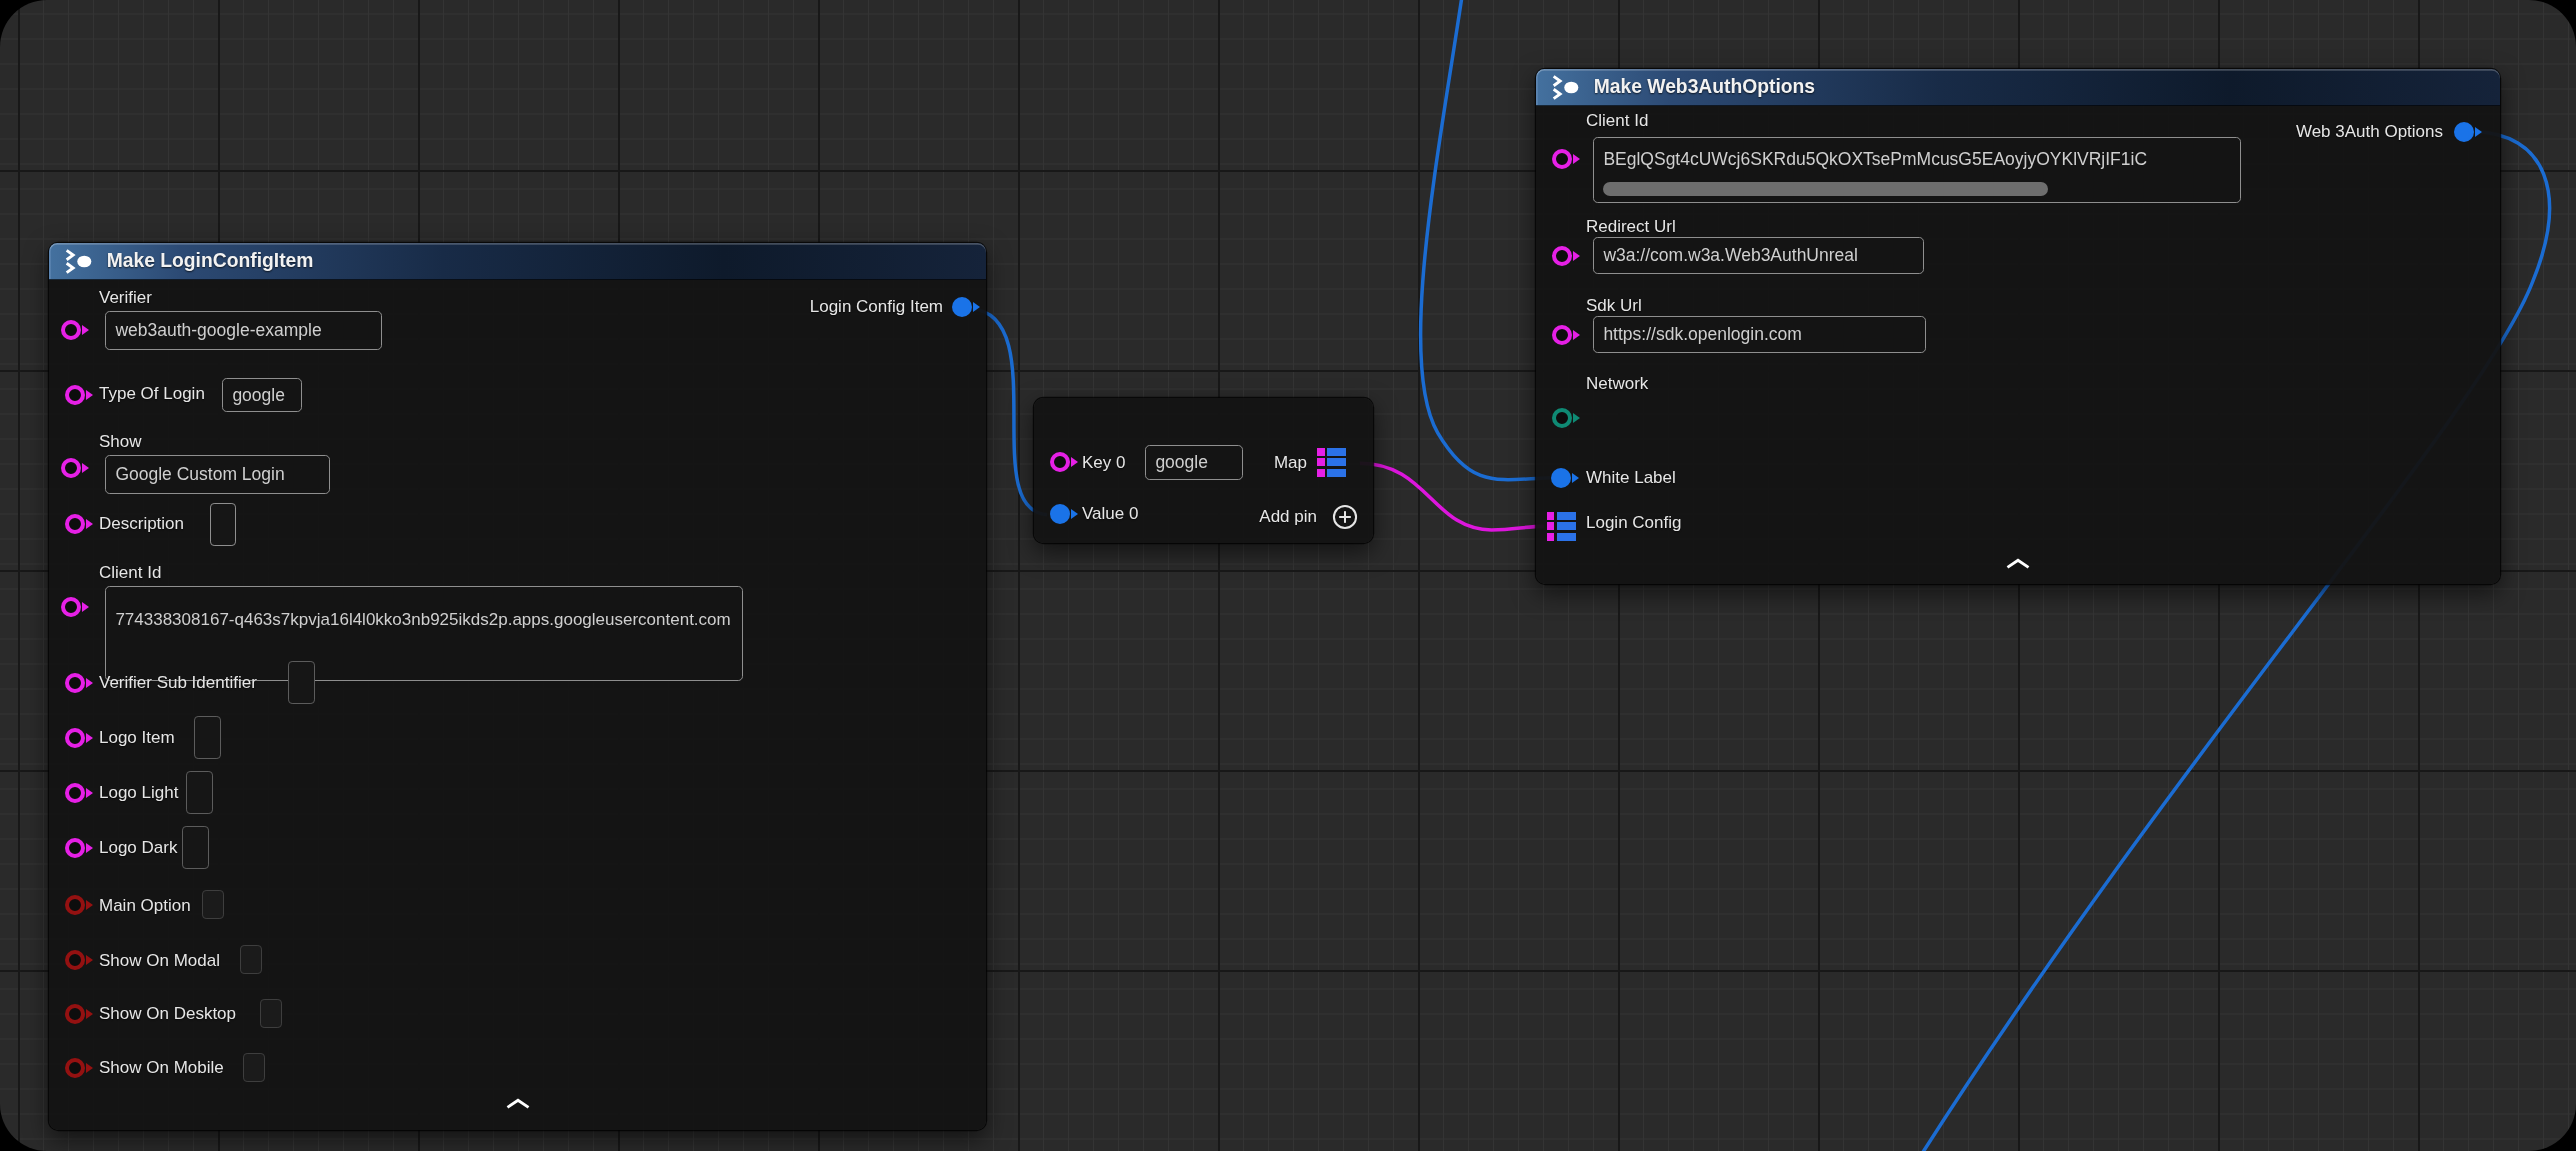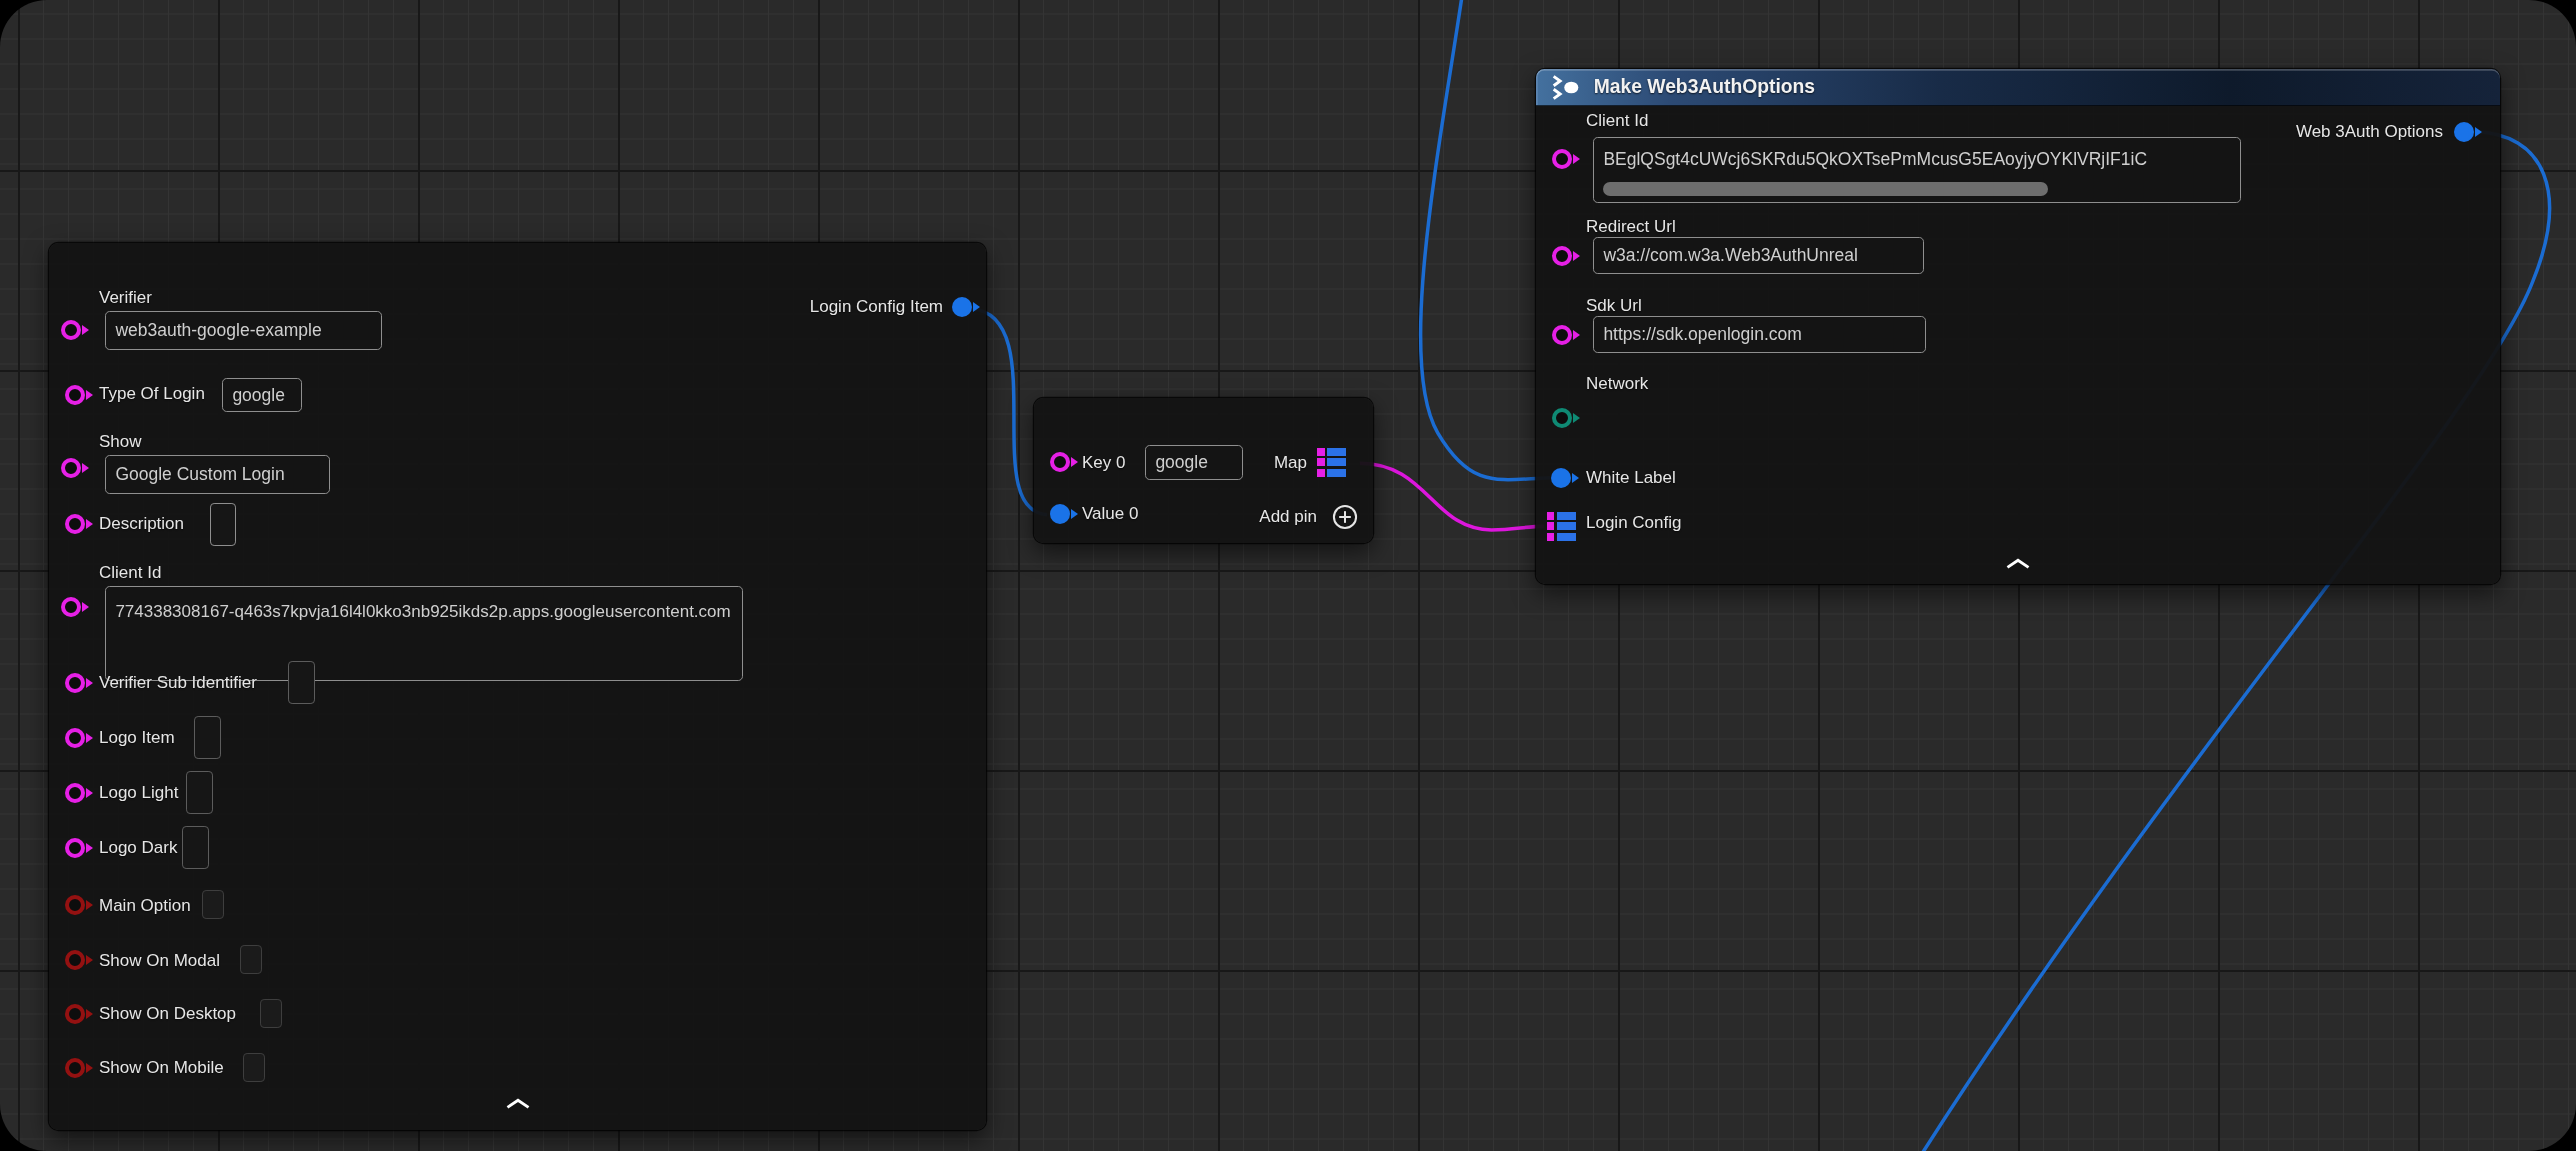--- a/index.html
+++ b/index.html
@@ -38,21 +38,21 @@
   .pin .dot{display:block;width:20px;height:20px;border-radius:50%;box-sizing:border-box;}
   .pin.hollow .dot{border:4.7px solid var(--c);background:rgba(10,10,10,0.7);}
   .pin.filled .dot{background:var(--c);}
   .pin .wedge{position:absolute;left:21px;top:4.7px;width:0;height:0;
       border-left:7.6px solid var(--c);border-top:5.3px solid transparent;border-bottom:5.3px solid transparent;}
   .pin.outpin .wedge{left:21px;}
 
   .tbox{position:absolute;background:#141414;border:1.8px solid #8f8f8f;border-radius:4.7px;
         color:#cfcfcf;font-size:17.5px;display:flex;align-items:center;padding:0 9.4px;
         box-sizing:border-box;overflow:hidden;white-space:nowrap;}
-  .tbox.multi{white-space:normal;align-items:flex-start;padding-top:13px;line-height:23.4px;
+  .tbox.multi{white-space:normal;align-items:flex-start;padding-top:21px;line-height:23.4px;
         overflow-wrap:break-word;word-wrap:break-word;}
   .ebox{position:absolute;background:#161616;border:1.8px solid #5c5c5c;border-radius:4.1px;box-sizing:border-box;}
   .cb{position:absolute;background:#1b1b1b;border:1.8px solid #3e3e3e;border-radius:4.1px;box-sizing:border-box;}
 
   .dd{position:absolute;background:#131313;border:1.8px solid #3c3c3c;border-radius:7px;
       color:#c9c9c9;font-size:17px;display:flex;align-items:center;justify-content:space-between;
       padding:0 26px 0 33px;box-sizing:border-box;}
 
   .mapicon{position:absolute;display:grid;grid-template-columns:7.6px 18.7px;grid-auto-rows:7.6px;
            gap:2.9px;}
@@ -71,20 +71,30 @@
 <div class="graph">
 
   <svg class="wires" width="2576" height="1151" viewBox="0 0 4404 1968">
     <path class="wire blue" d="M 1661 528 C 1800 540, 1672 872, 1790 880"></path>
     <path class="wire magenta" d="M 2325 792 C 2440 792, 2450 906, 2550 906 C 2590 906, 2606 900, 2640 900"></path>
     <path class="wire blue" d="M 2500 -10 C 2460 260, 2388 620, 2458 740 C 2516 838, 2562 820, 2650 817"></path>
     <path class="wire blue" d="M 4229 225 C 4352 228, 4392 330, 4330 482 C 4243 707, 3720 1290, 3278 1985"></path>
   </svg>
 
   <div class="node" style="left:49px;top:243px;width:937px;height:887px">
+    <div class="nhead blue">
+      <span class="nicon">
+        <svg width="32" height="27" viewBox="0 0 54 46">
+          <polyline points="6,4 17,12 6,20" fill="none" stroke="#fff" stroke-width="5"></polyline>
+          <polyline points="6,42 17,34 6,26" fill="none" stroke="#fff" stroke-width="5"></polyline>
+          <ellipse cx="36" cy="23" rx="12" ry="10" fill="#fff"></ellipse>
+        </svg>
+      </span>
+      <span class="ntitle">Make LoginConfigItem</span>
+    </div>
 
     <div class="plabel rlabel" style="right:43px;top:53px">Login Config Item</div>
     <span class="pin filled outpin" style="--c:#1a73e8;left:903px;top:54px">
           <i class="dot"></i>
           <i class="wedge"></i>
         </span>
 
     <div class="plabel" style="left:50px;top:44px">Verifier</div>
     <div class="tbox" style="left:56px;top:68px;width:277px;height:39px">web3auth-google-example</div>
     <span class="pin hollow" style="--c:#e620e6;left:12.3px;top:77px">

